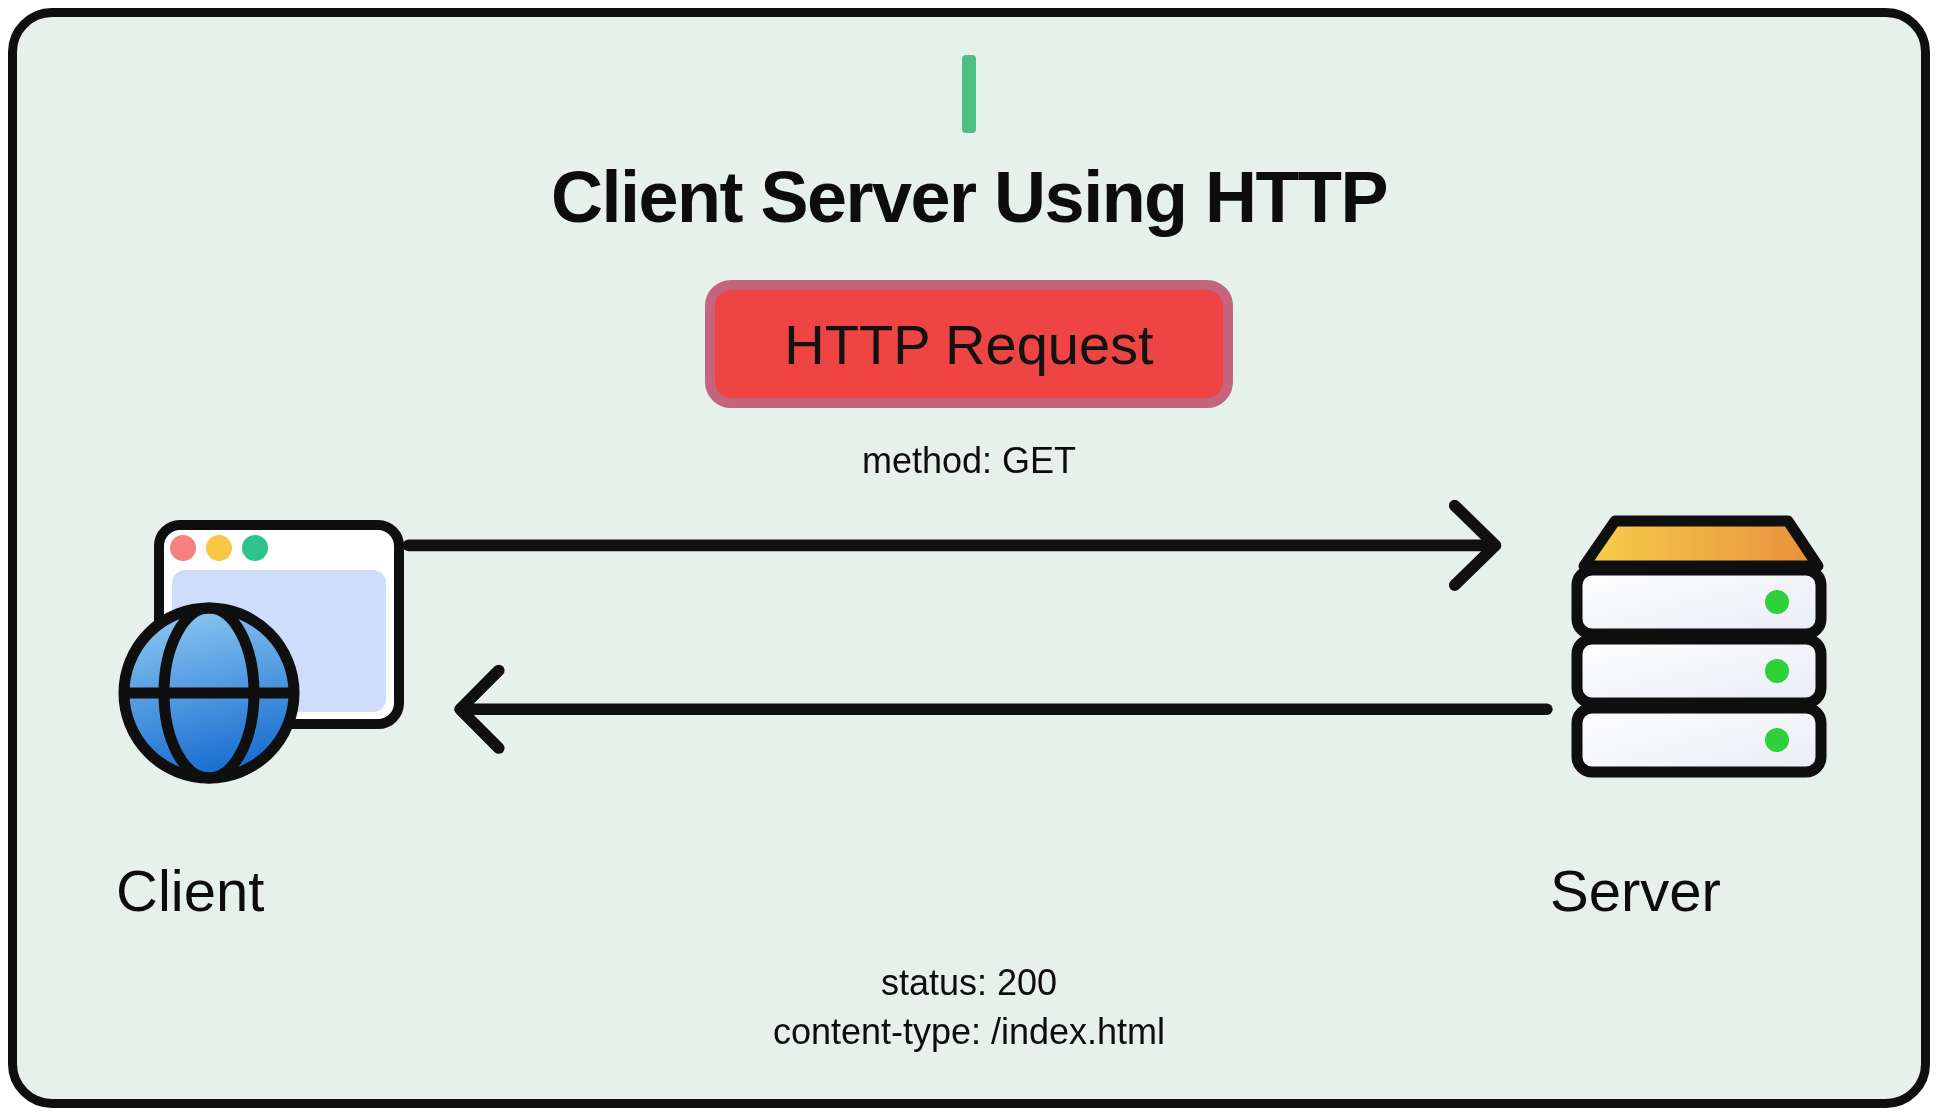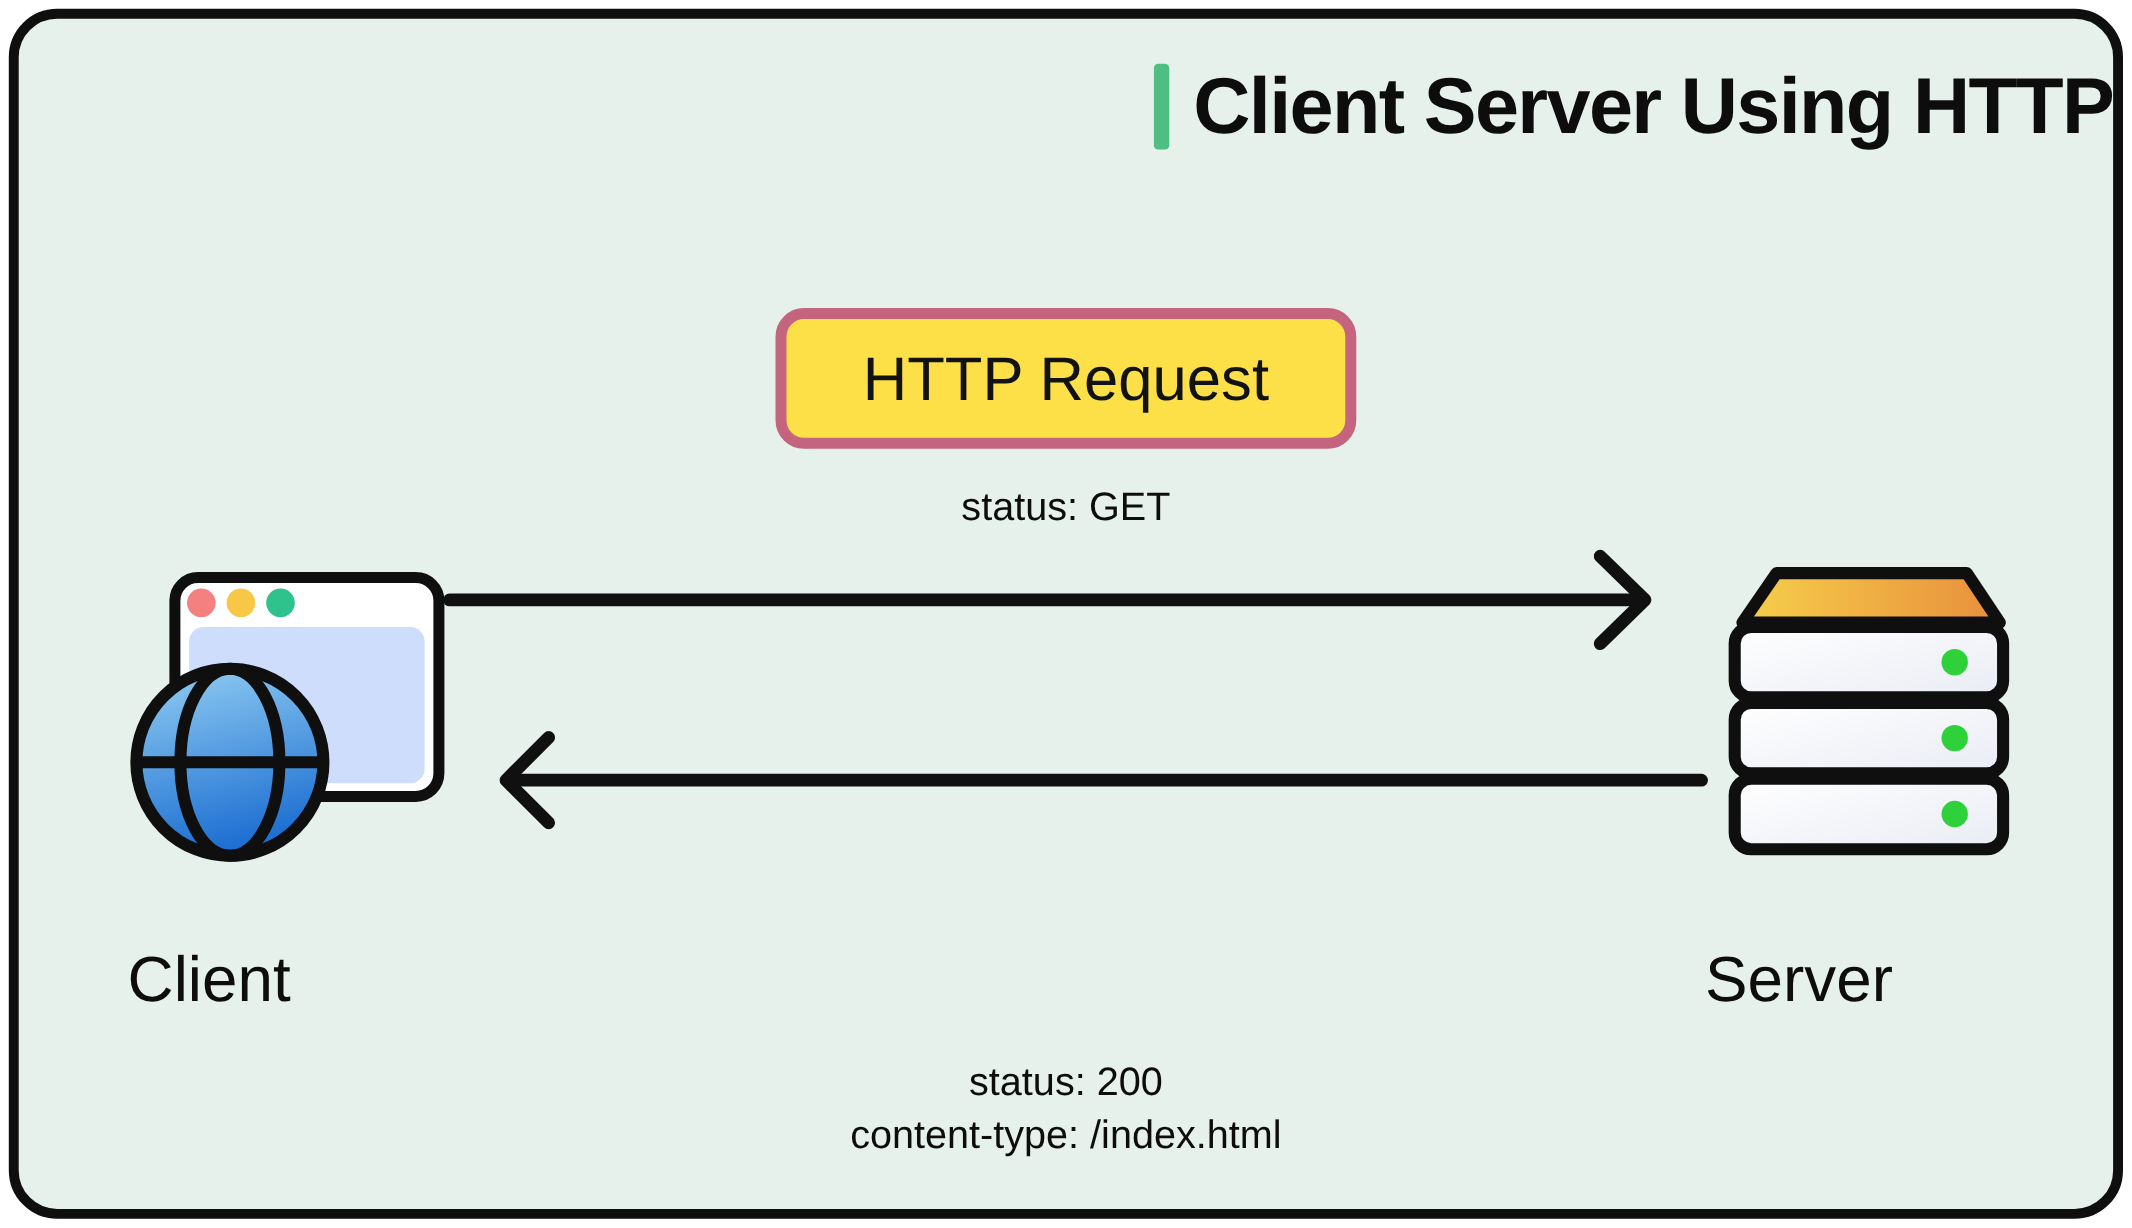--- a/index.html
+++ b/index.html
@@ -21,23 +21,24 @@
     border-radius: 44px;
     background: #e7f1ec;
   }
 
   
   .title-row {
     position: absolute;
     top: 38px; left: 0; right: 0;
     height: 84px;
     display: flex;
-    justify-content: flex-end;
+    justify-content: flex-start;
     align-items: center;
     gap: 22px;
+    flex-direction: column;
   }
   .title-accent {
     width: 14px;
     height: 78px;
     border-radius: 4px;
     background: #4fbe83;
     flex: 0 0 auto;
   }
   .title-text {
     font-size: 72px;
@@ -46,21 +47,21 @@
     color: #0d0d0d;
     line-height: 84px;
     white-space: nowrap;
   }
 
   
   .pill {
     position: absolute;
     left: 50%;
     transform: translateX(-50%);
-    background: #fde047;
+    background: #ef4444;
     border: 10px solid #c4647f;
     border-radius: 26px;
     display: flex;
     align-items: center;
     justify-content: center;
   }
   .pill-request { top: 263px; width: 528px; height: 128px; }
   .pill-response { top: 766px; width: 594px; height: 125px; }
   .pill-label {
     font-size: 56px;
@@ -163,21 +164,21 @@
       <g stroke="#101010" stroke-width="12" stroke-linecap="round" stroke-linejoin="round">
         <line x1="452" y1="714" x2="1565" y2="714"></line>
         <polyline points="484,674 444,714 484,754"></polyline>
       </g>
     </svg>
 
     <div class="pill pill-request">
       <span class="pill-label">HTTP Request</span>
     </div>
     <div class="meta meta-request">
-      <div>status: GET</div>
+      <div>method: GET</div>
     </div>
 
     <div class="meta meta-response">
       <div>status: 200</div>
       <div>content-type: /index.html</div>
     </div>
 
     <div class="browser">
       <span class="browser-dot dot-red"></span>
       <span class="browser-dot dot-yellow"></span>

